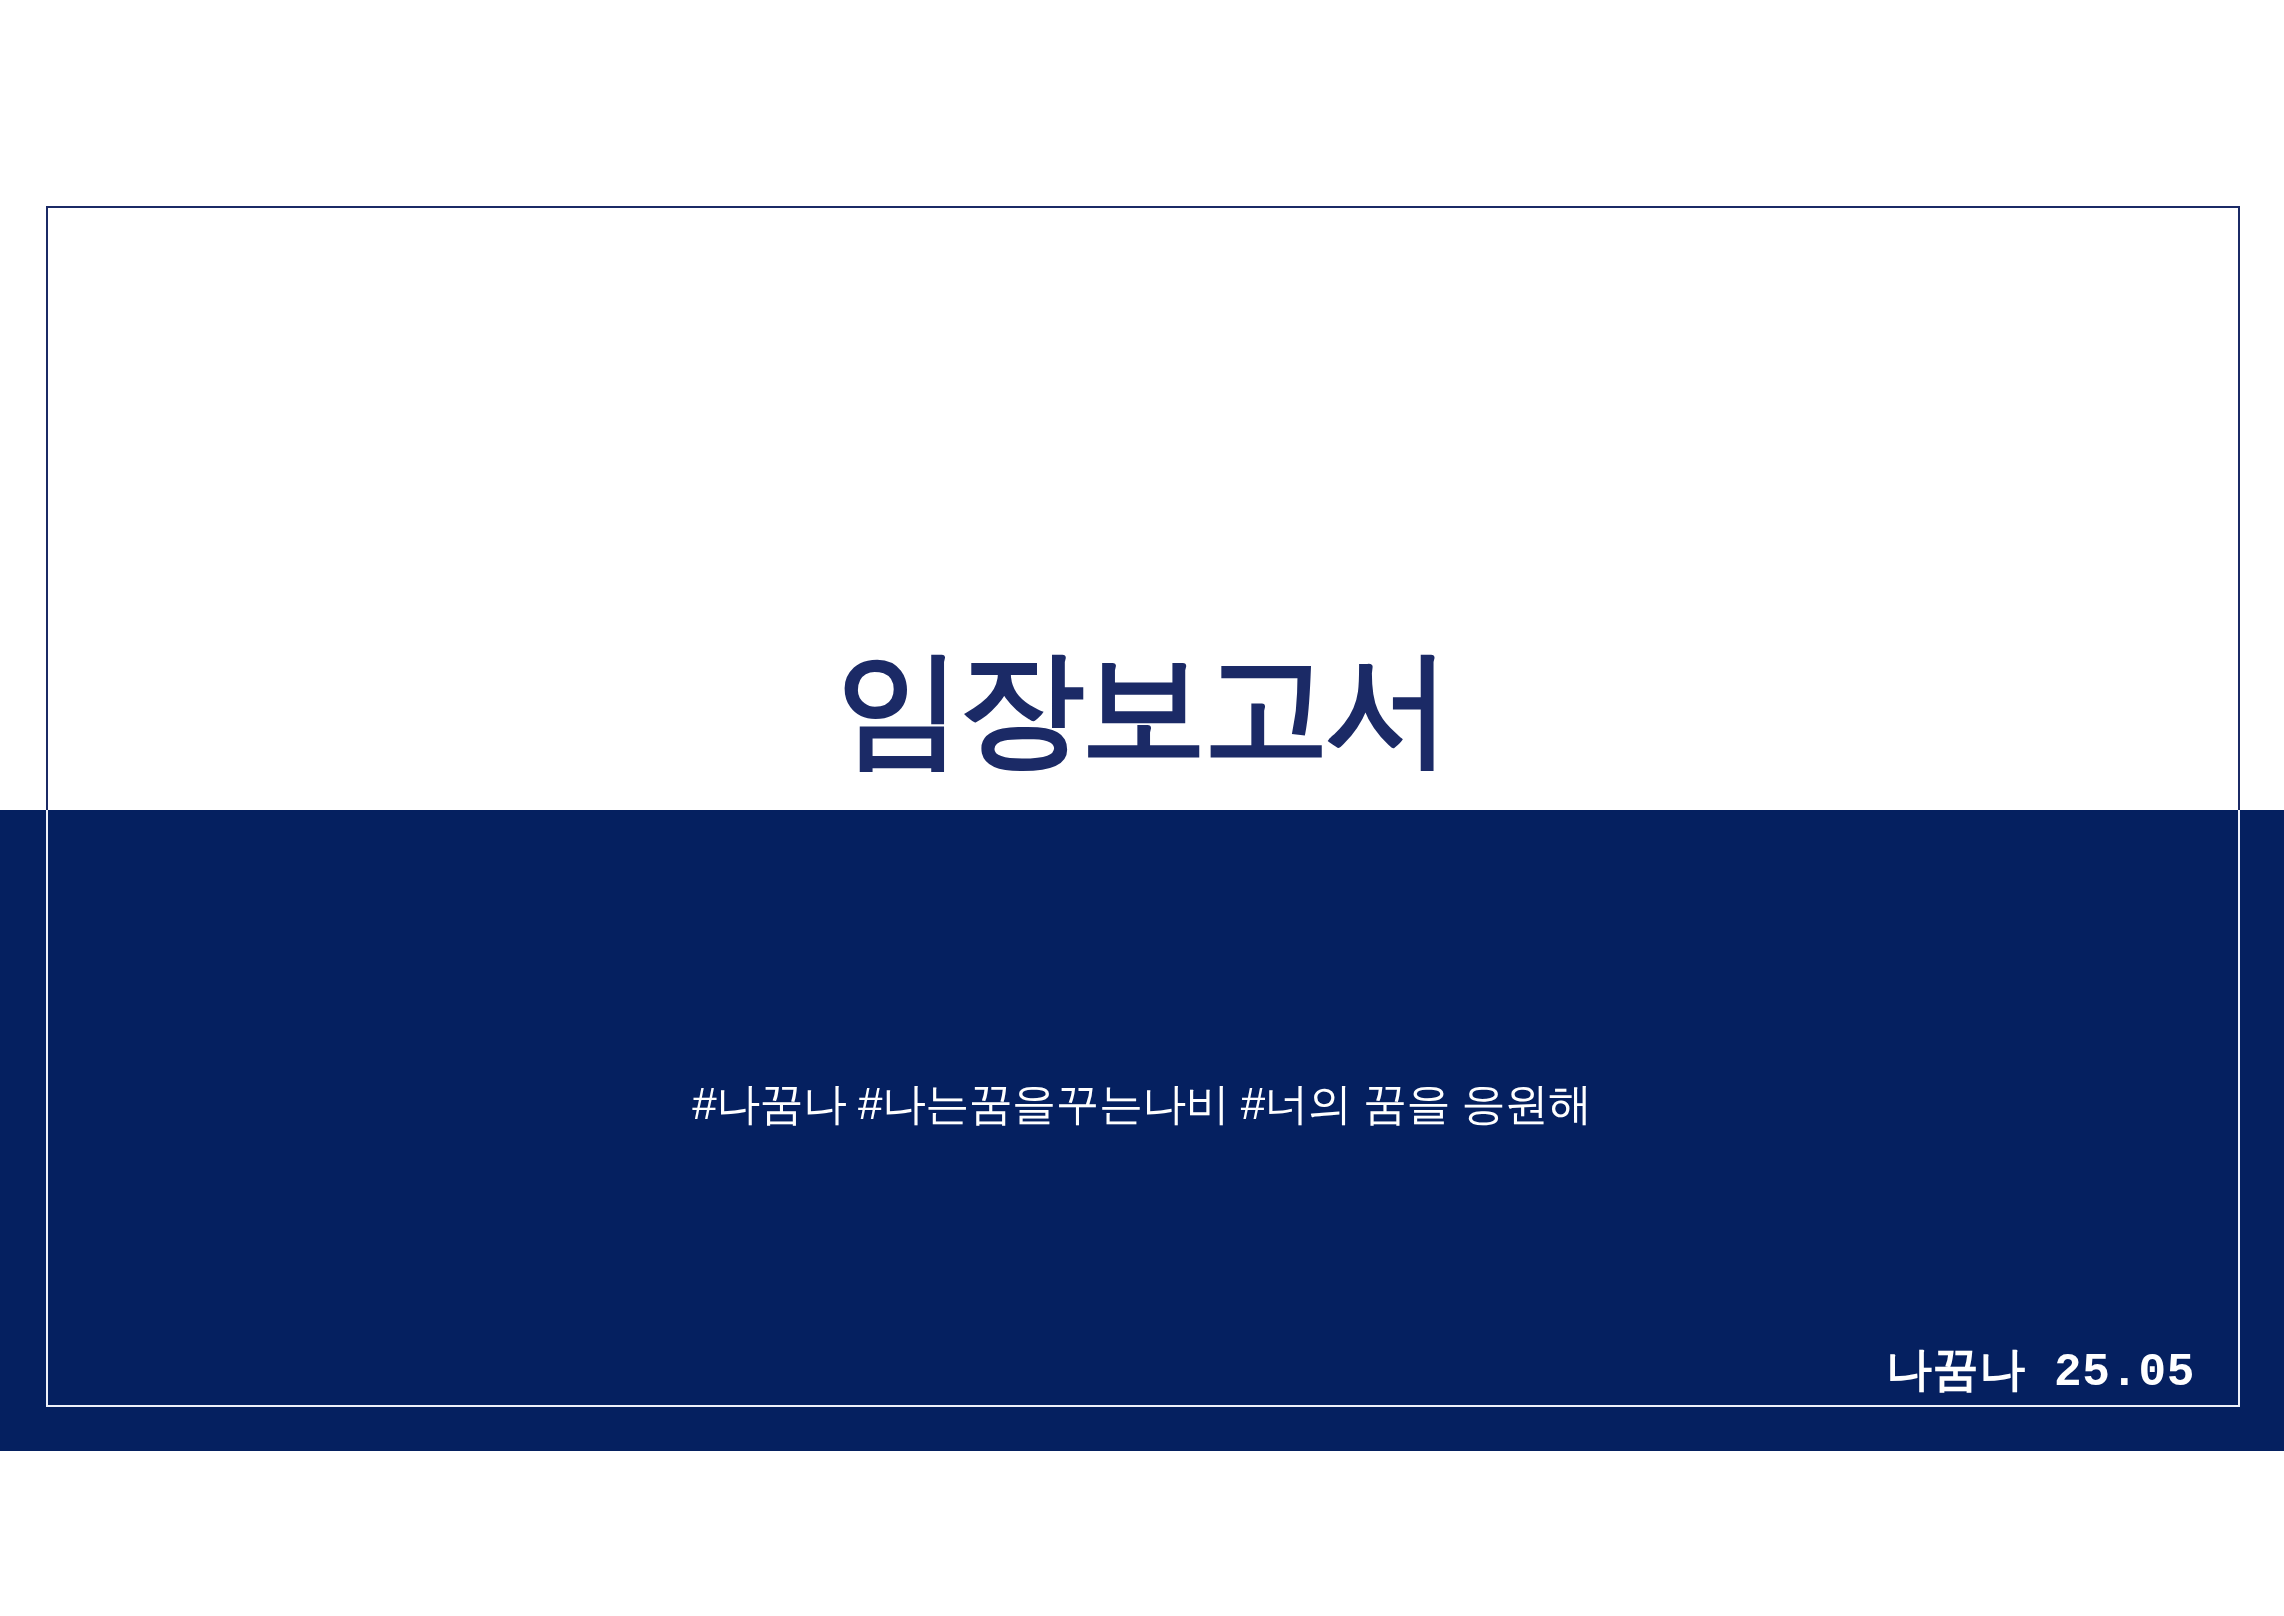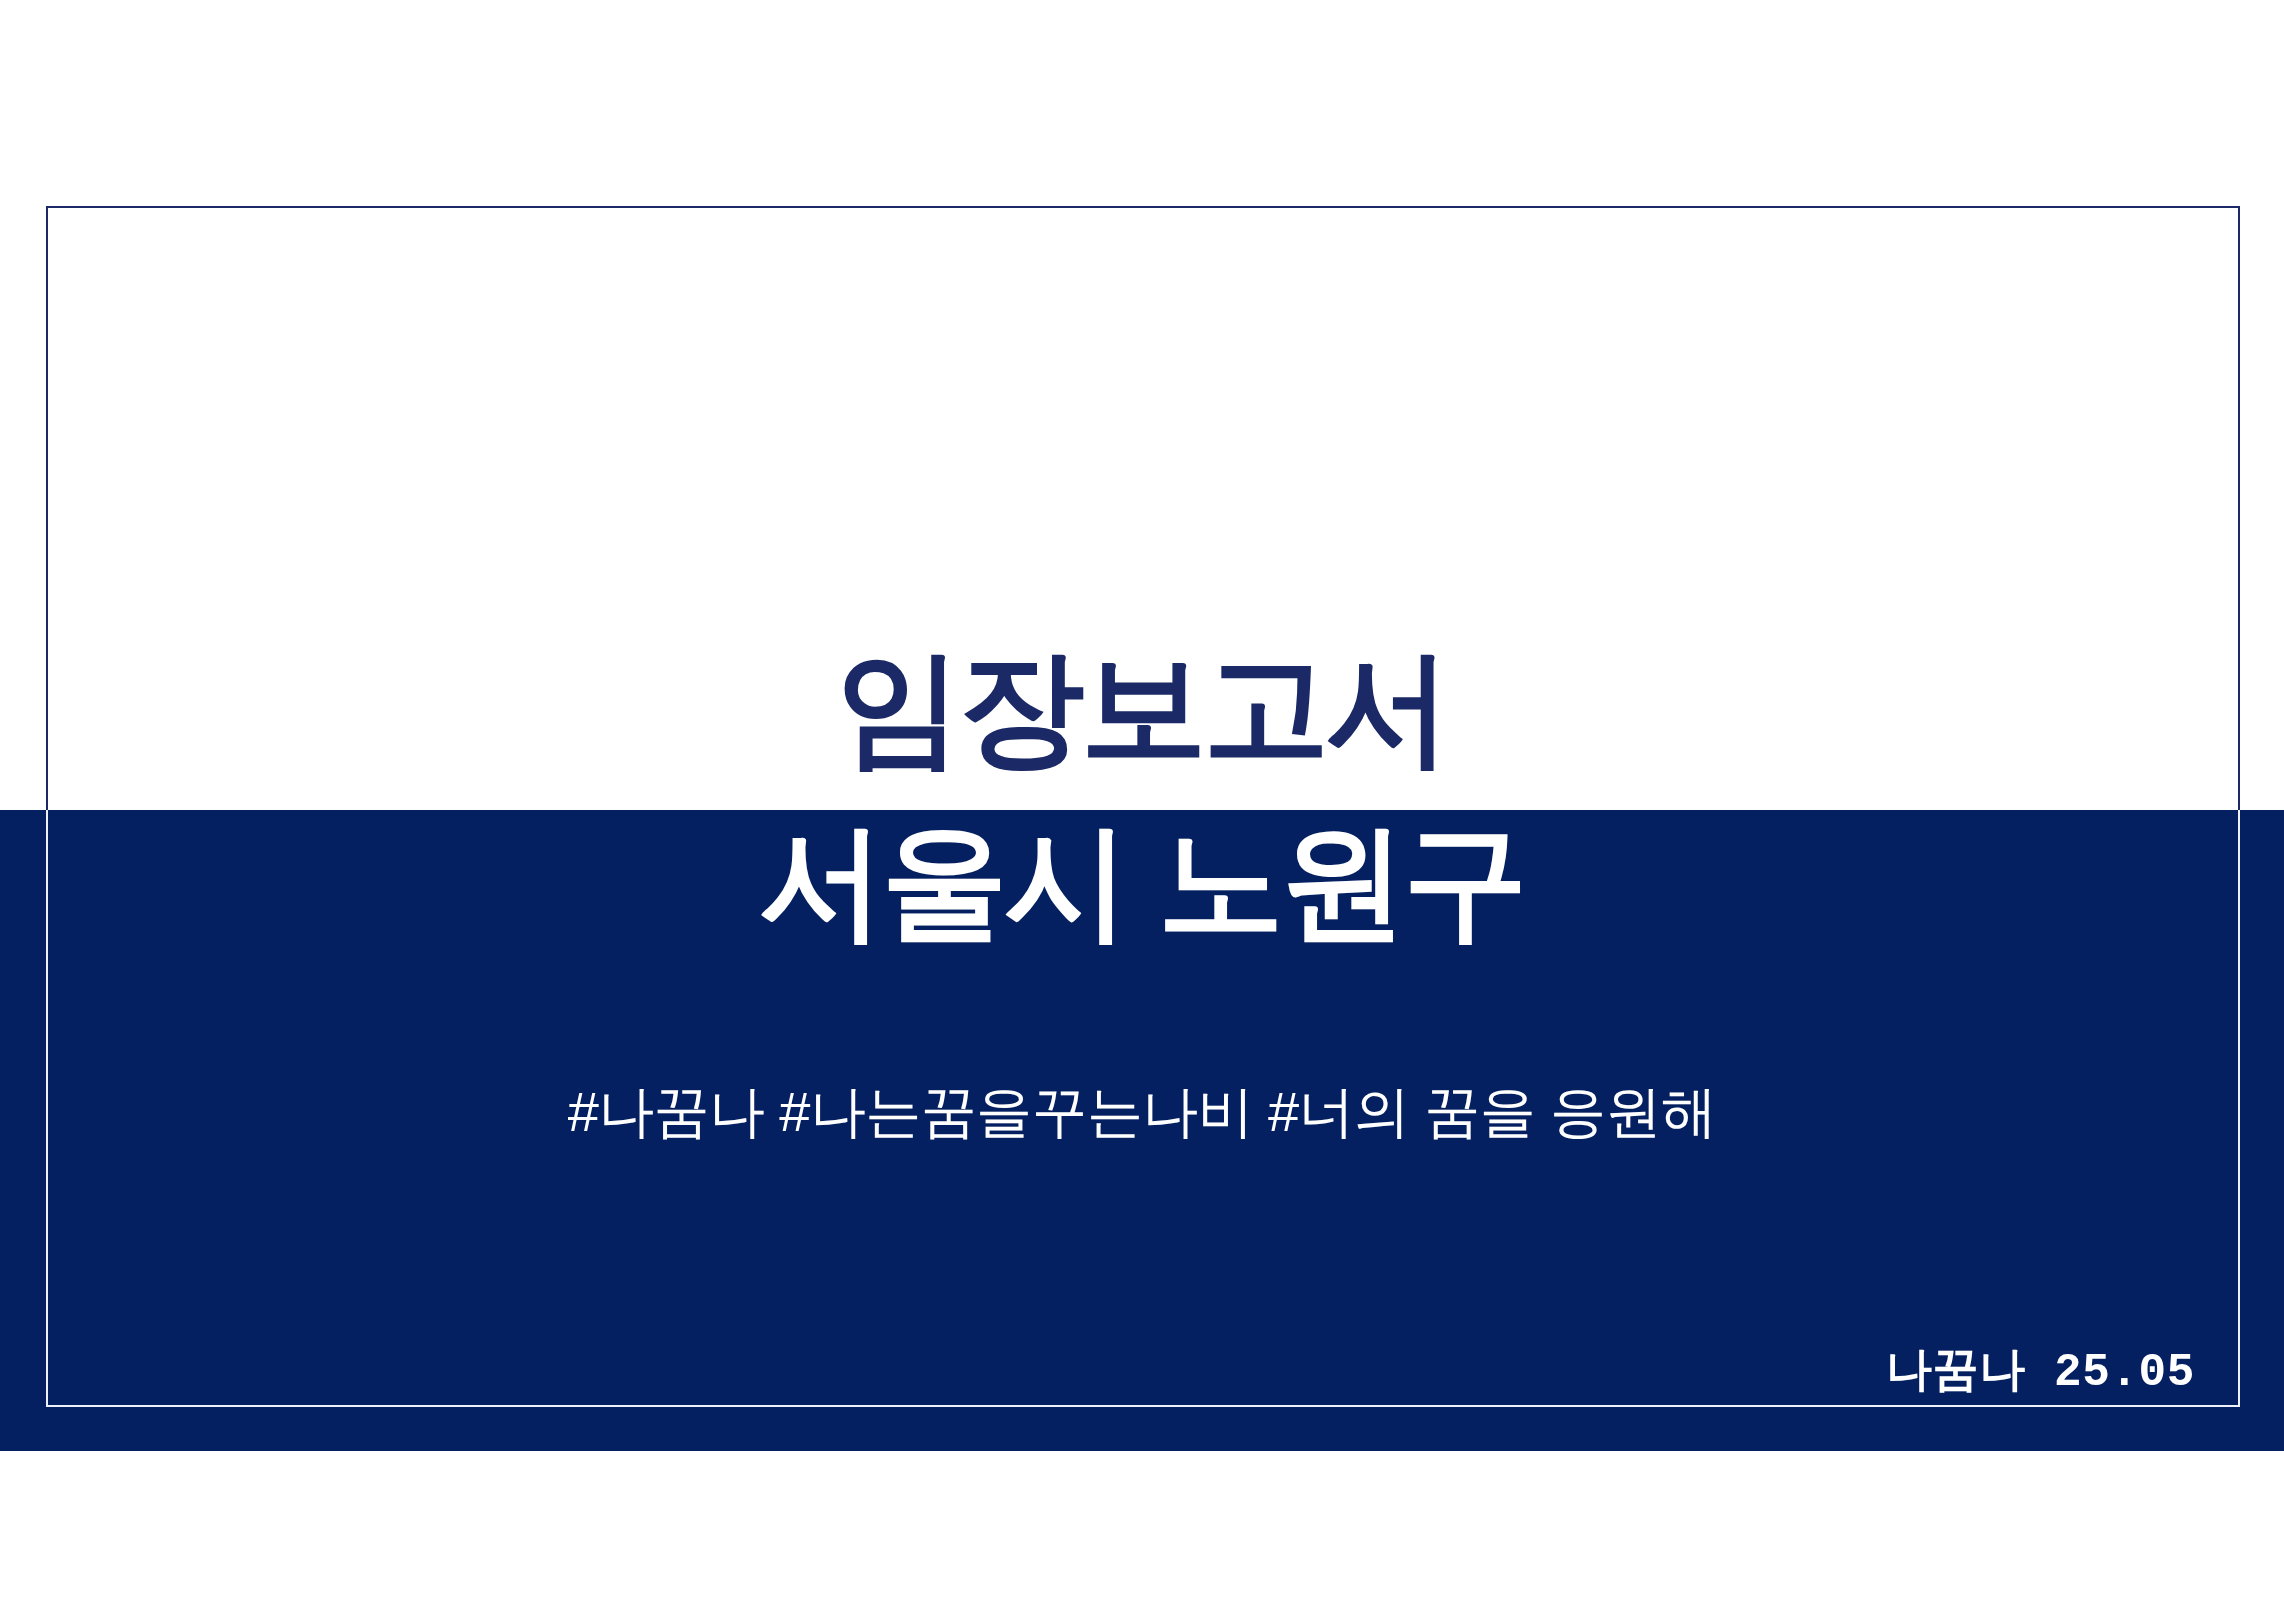--- a/index.html
+++ b/index.html
@@ -87,21 +87,21 @@
   
   .tagline {
     position: absolute;
     left: 0;
     top: 1078px;
     width: 2284px;
     text-align: center;
     color: #ffffff;
     font-family: "Liberation Sans", "DejaVu Sans", sans-serif;
     font-weight: 400;
-    font-size: 56px;
+    font-size: 44px;
     line-height: 1.2;
     letter-spacing: -0.6px;
     white-space: nowrap;
   }
 
   
   .footer {
     position: absolute;
     right: 89px;
     top: 1346px;
@@ -125,21 +125,20 @@
     <div class="frame-clip upper">
       <div class="frame-rect"></div>
     </div>
     <div class="frame-clip lower">
       <div class="frame-rect"></div>
     </div>
   </div>
 
   <div class="title-block">
     <span class="title-line line1">임장보고서</span>
-    <span class="title-line line2">서울시 노원구</span>
   </div>
 
   <div class="tagline">#나꿈나  #나는꿈을꾸는나비 #너의 꿈을 응원해</div>
 
   <div class="footer">나꿈나 25.05</div>
 
 </div>
 
 
 </body></html>

